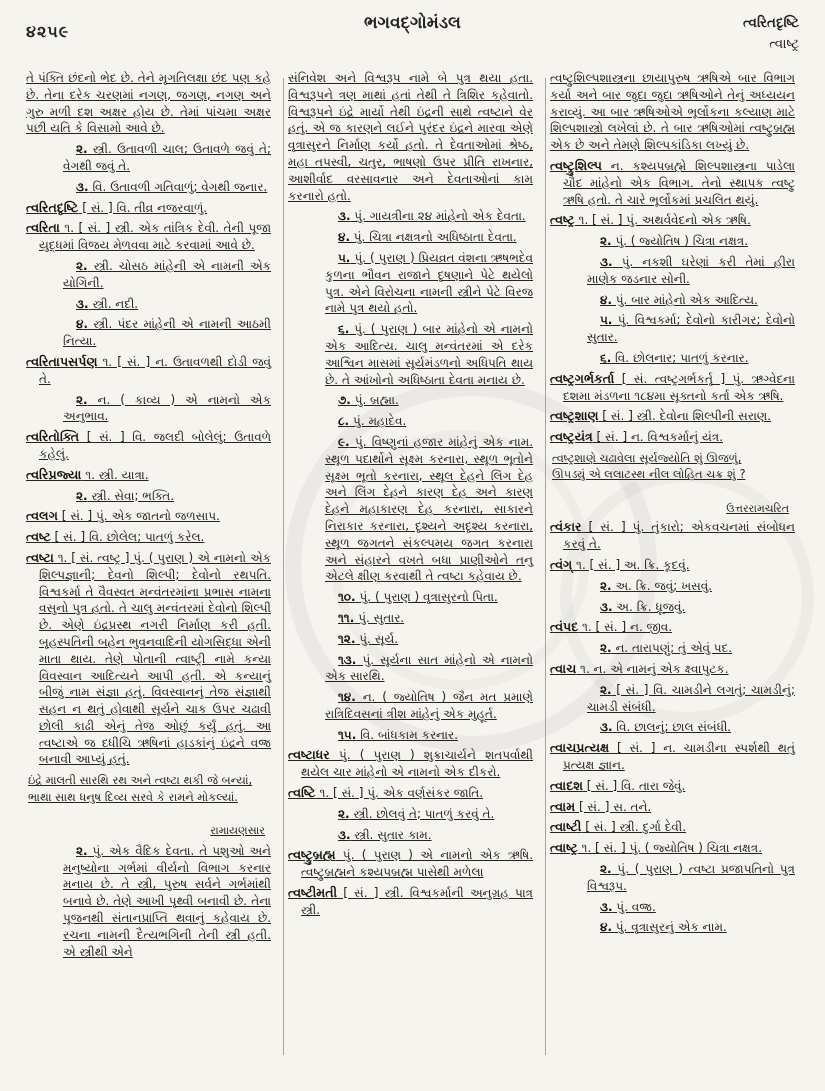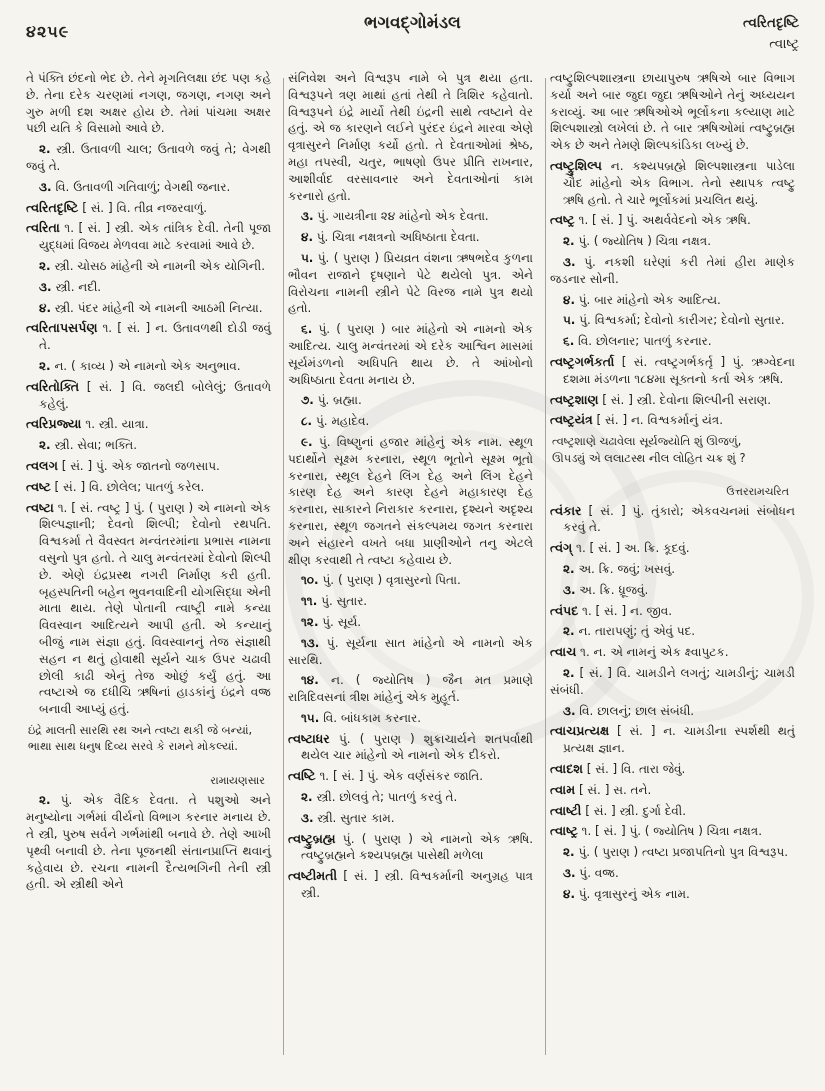--- a/index.html
+++ b/index.html
@@ -4,42 +4,42 @@
 <style>
   html,body{margin:0;padding:0;}
   body{
     width:825px;height:1091px;
     background:#f5f4ef;
     font-family:"DejaVu Sans",sans-serif;
     color:#26241f;
     position:relative;
     overflow:hidden;
   }
-  .page{position:relative;width:825px;height:1091px;}
+  .page{position:relative;width:825px;height:1091px;text-decoration:underline;}
   
   .wm{position:absolute;border-radius:50%;pointer-events:none;}
   .wm1{left:285px;top:380px;width:340px;height:340px;border:16px solid rgba(110,105,95,.07);}
   .wm2{left:560px;top:470px;width:230px;height:230px;border:12px solid rgba(110,105,95,.06);}
   .wm3{left:330px;top:430px;width:240px;height:240px;border:10px solid rgba(110,105,95,.05);}
 
   header{position:relative;height:62px;padding:0 26px;}
   .pageno{position:absolute;left:26px;top:22px;font-weight:bold;font-size:16px;letter-spacing:1px;}
   .booktitle{position:absolute;left:0;right:0;top:12px;text-align:center;font-weight:bold;font-size:17px;}
   .guideword{position:absolute;right:26px;top:12px;text-align:right;font-size:13.5px;line-height:1.55;font-weight:bold;}
   .guideword span{display:block;font-weight:normal;}
   .guideword .gw-top{font-weight:bold;}
 
   .columns{display:flex;gap:0;padding:8px 20px 0 24px;position:relative;}
   .col{width:253px;padding:0 10px 0 2px;height:1005px;overflow:hidden;text-align:justify;}
   .divider{width:1px;background:linear-gradient(#f5f4ef 0 8px,#a7a49b 8px calc(100% - 20px),#f5f4ef calc(100% - 20px));margin:0 2px;height:1005px;}
 
   .col p{margin:3px 0;font-size:12px;line-height:1.40;}
   p.cont{margin-top:0;}
   p.entry{padding-left:13px;text-indent:-13px;margin-top:0;}
-  p.sense{text-indent:13px;margin-top:4px;}
+  p.sense{text-indent:13px;margin-top:4px;margin-left:37px;}
   .hw{font-weight:bold;font-size:12.6px;}
   b{color:#17150f;}
   p.verse{font-size:11.4px;margin:4px 0 0 2px;line-height:1.45;text-align:left;}
   p.attr{font-size:11px;text-align:right;margin:18px 6px 2px 0;}
 </style>
 </head>
 <body>
 
 <div class="page">
   <div class="wm wm1"></div>

